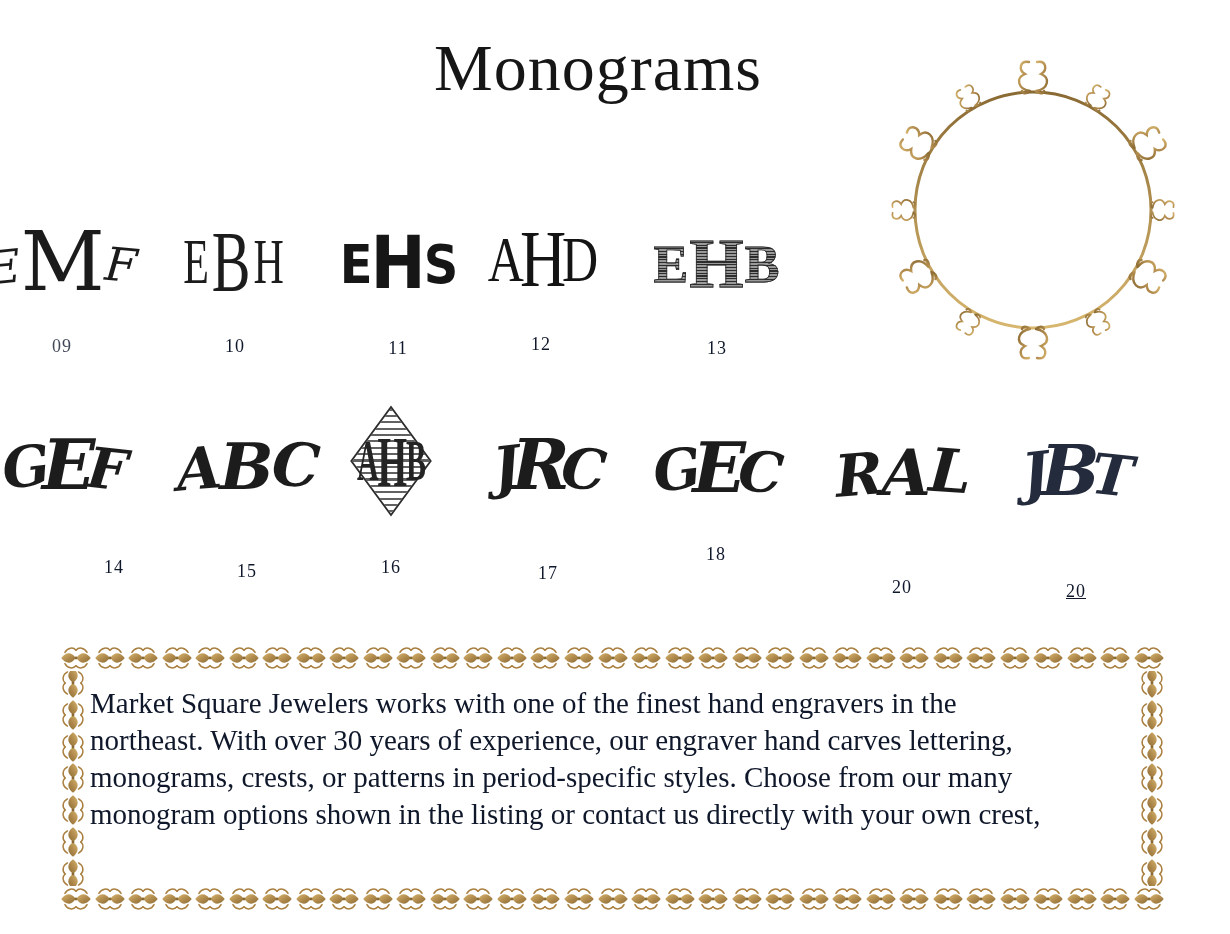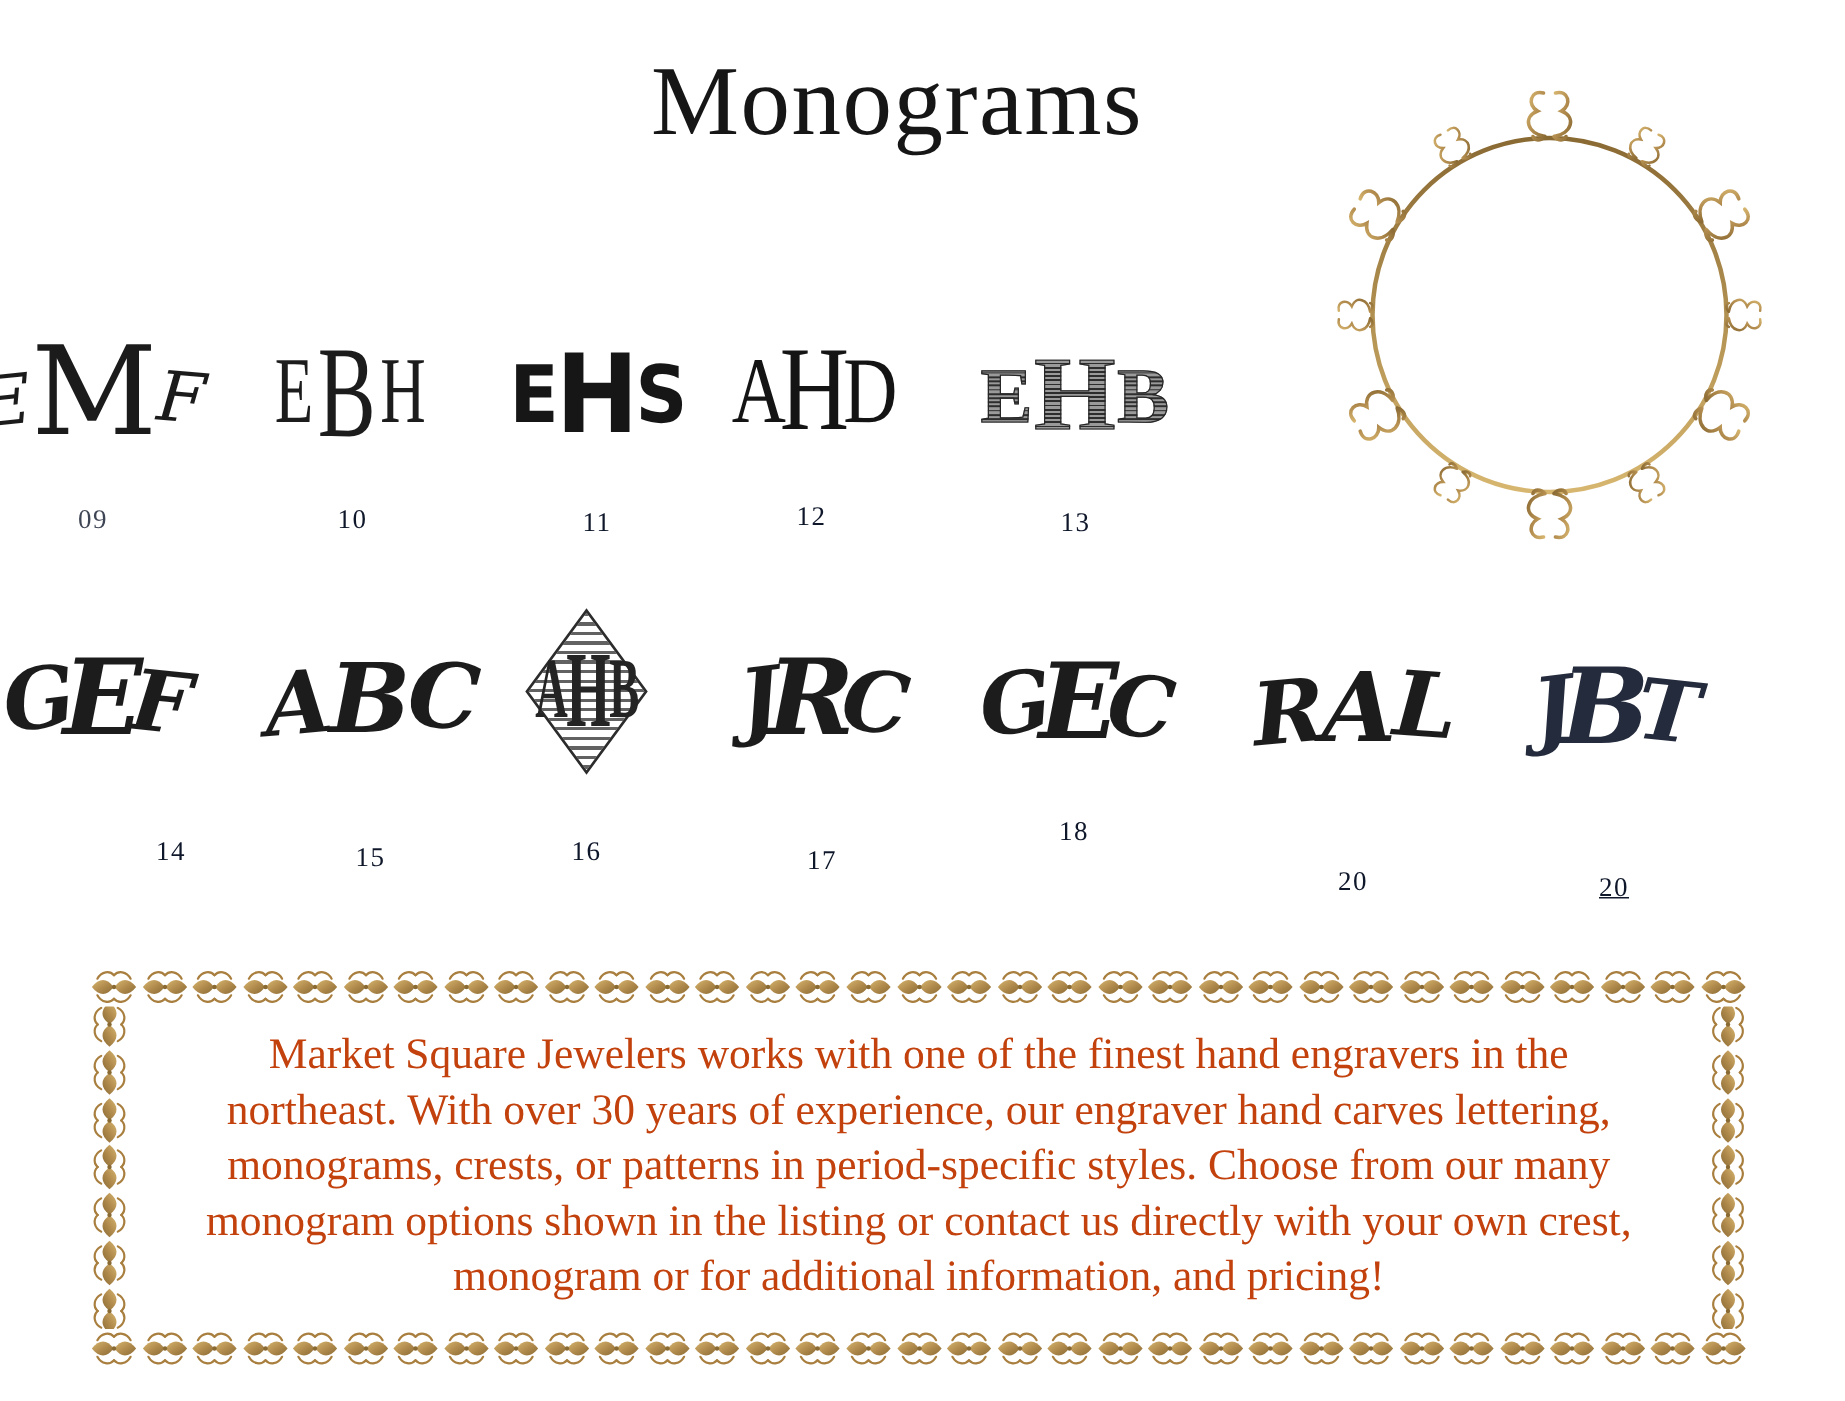--- a/index.html
+++ b/index.html
@@ -107,22 +107,22 @@
   .footer-box{position:absolute;left:60px;top:645px;width:1105px;height:267px;}
   .strip{position:absolute;display:flex;overflow:hidden;}
   .strip-top{left:0;right:0;top:0;height:26px;justify-content:space-between;align-items:center;}
   .strip-bottom{left:0;right:0;bottom:0;height:26px;justify-content:space-between;align-items:center;}
   .strip-left{left:0;top:26px;bottom:26px;width:26px;flex-direction:column;
               justify-content:space-between;align-items:center;}
   .strip-right{right:0;top:26px;bottom:26px;width:26px;flex-direction:column;
                justify-content:space-between;align-items:center;}
   .strip svg{flex:0 0 auto;}
   .strip-left svg,.strip-right svg{transform:rotate(90deg);}
-  .footer-lines{position:absolute;left:30px;right:30px;top:40px;text-align:center;
-                font-size:29px;line-height:37px;color:#c2410c;}
+  .footer-lines{position:absolute;left:30px;right:30px;top:40px;
+                font-size:29px;line-height:37px;color:#0f172a;}
 
   figure,figcaption{margin:0;padding:0;}
 </style>
 </head>
 <body>
 
 <svg width="0" height="0" style="position:absolute" aria-hidden="true">
   <defs>
     <linearGradient id="gg" x1="0" y1="0" x2="1" y2="1">
       <stop offset="0" stop-color="#d7b66f"></stop>
@@ -549,17 +549,16 @@
         </svg>
         <svg width="32" height="24" viewBox="0 0 34 26">
           <use href="#leafUnit" xlink:href="#leafUnit"></use>
         </svg>
       </div>
     <div class="footer-lines">
       <div>Market Square Jewelers works with one of the finest hand engravers in the</div>
       <div>northeast. With over 30 years of experience, our engraver hand carves lettering,</div>
       <div>monograms, crests, or patterns in period-specific styles. Choose from our many</div>
       <div>monogram options shown in the listing or contact us directly with your own crest,</div>
-      <div>monogram or for additional information, and pricing!</div>
     </div>
   </div>
 
 </div>
 
 </body></html>

